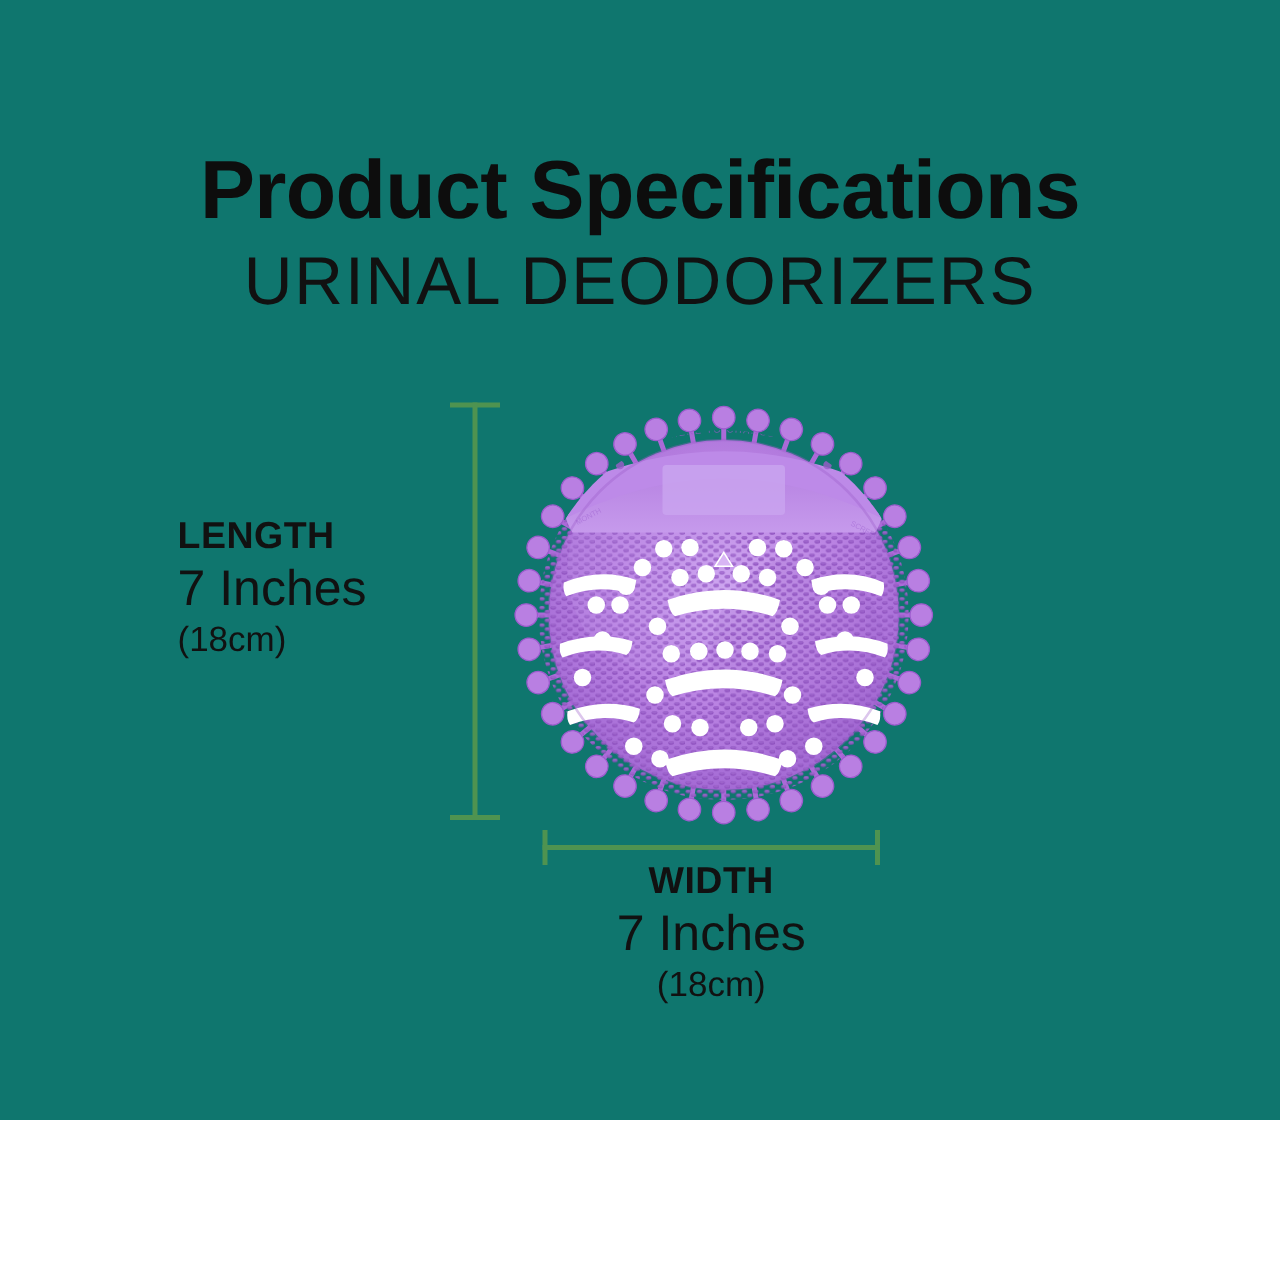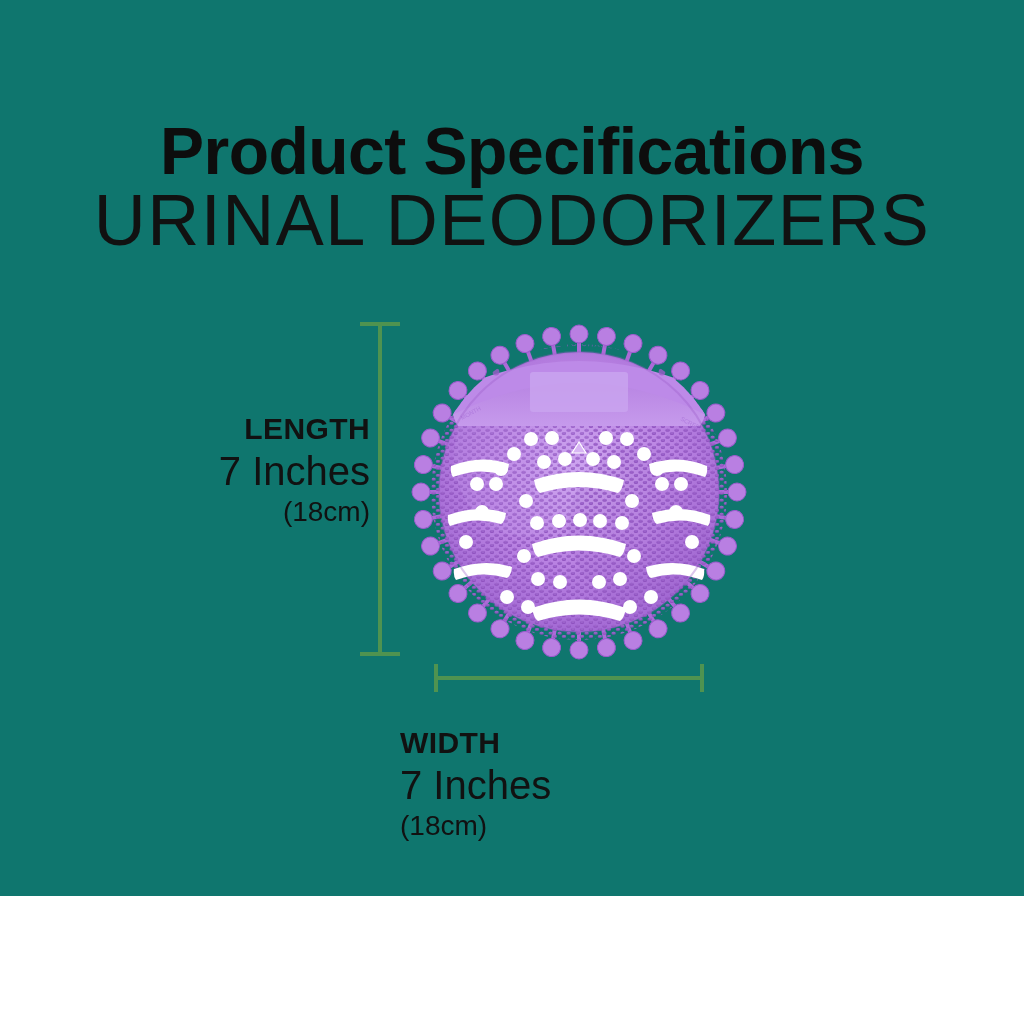--- a/index.html
+++ b/index.html
@@ -30,21 +30,22 @@
   }
   .title-main {
     font-size: 66px;
     font-weight: 700;
     color: #0d0d0d;
     letter-spacing: -0.5px;
     line-height: 1.0;
     white-space: nowrap;
   }
   .title-sub {
-    font-size: 72px;
+    margin-top: 14px;
+    font-size: 54px;
     font-weight: 400;
     color: #111111;
     letter-spacing: 1.5px;
     line-height: 1.0;
     white-space: nowrap;
   }
 
   
   .dim-line-vertical {
     position: absolute;
@@ -81,28 +82,28 @@
   }
   .dim-cap-left { left: 434px; }
   .dim-cap-right { left: 700px; }
 
   
   .label-length {
     position: absolute;
     left: 142px;
     top: 412px;
     width: 228px;
-    text-align: right;
+    text-align: left;
   }
   .label-width {
     position: absolute;
-    left: 400px;
+    left: 424px;
     top: 688px;
     width: 290px;
-    margin-top: 38px;
+    text-align: center;
   }
   .dim-name {
     font-size: 30px;
     font-weight: 700;
     color: #111111;
     letter-spacing: 0.4px;
     line-height: 1.15;
   }
   .dim-value {
     font-size: 40px;

